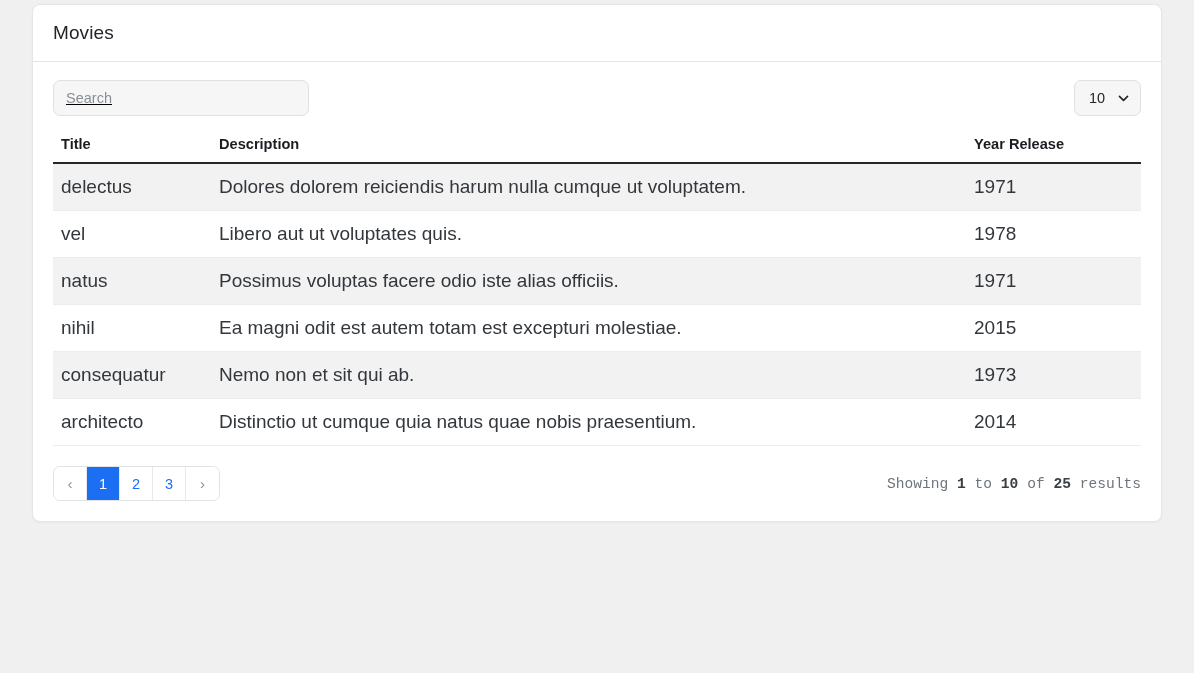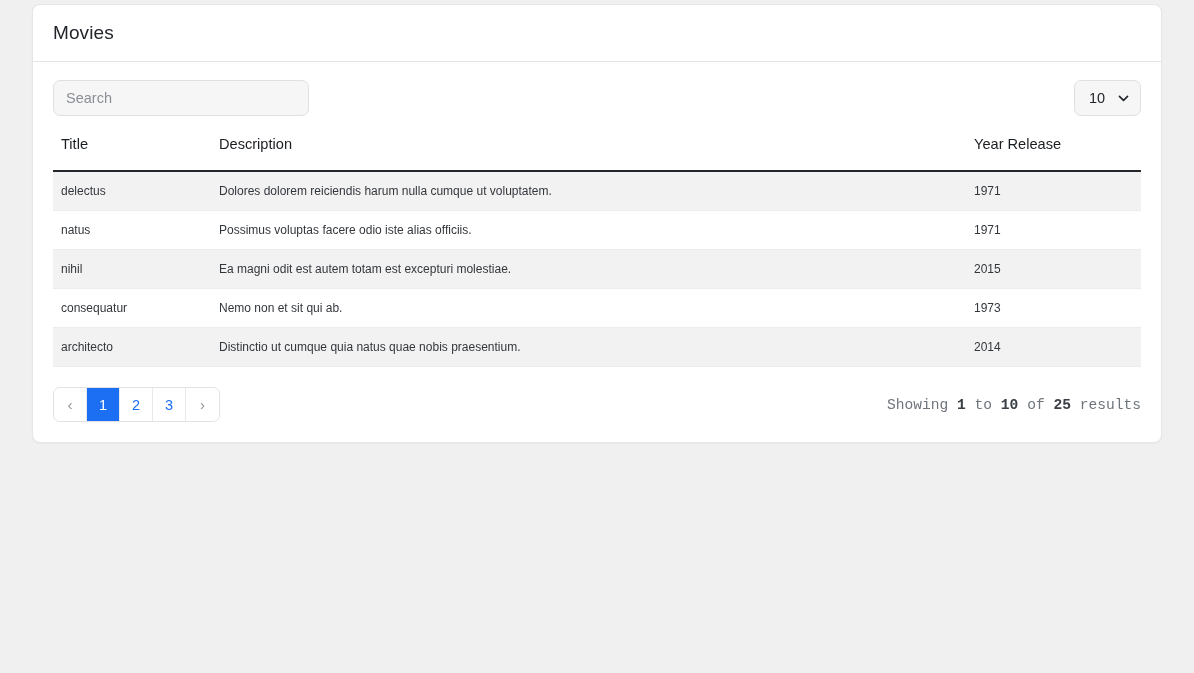--- a/index.html
+++ b/index.html
@@ -51,20 +51,21 @@
 
   .card-body {
     padding: 18px 20px 20px 20px;
   }
 
   .toolbar {
     display: flex;
     align-items: flex-start;
     justify-content: space-between;
     margin-bottom: 20px;
+    text-decoration: underline;
   }
 
   .search-input {
     width: 256px;
     height: 36px;
     border: 1px solid #e0e0e0;
     border-radius: 7px;
     background: #f6f6f6;
     padding: 0 12px;
     font-size: 14.5px;
@@ -103,27 +104,27 @@
   }
 
   table.data {
     width: 100%;
     border-collapse: collapse;
     table-layout: fixed;
   }
   table.data th {
     text-align: left;
     font-size: 14.6px;
-    font-weight: 400;
+    font-weight: 700;
     color: #1a1d21;
-    padding: 0 8px 18px 8px;
+    padding: 0 8px 10px 8px;
     border-bottom: 2px solid #23272b;
   }
   table.data td {
-    font-size: 12px;
+    font-size: 19px;
     color: #33373c;
     padding: 12px 8px;
     border-bottom: 1px solid #ececec;
     white-space: nowrap;
     overflow: hidden;
     text-overflow: ellipsis;
   }
   table.data tbody tr:nth-child(odd) { background: #f2f2f2; }
   table.data tbody tr:nth-child(even) { background: #ffffff; }
 
@@ -213,20 +214,25 @@
             <th>Year Release</th>
           </tr>
         </thead>
         <tbody>
           <tr>
             <td>delectus</td>
             <td>Dolores dolorem reiciendis harum nulla cumque ut voluptatem.</td>
             <td>1971</td>
           </tr>
           <tr>
+            <td>vel</td>
+            <td>Libero aut ut voluptates quis.</td>
+            <td>1978</td>
+          </tr>
+          <tr>
             <td>natus</td>
             <td>Possimus voluptas facere odio iste alias officiis.</td>
             <td>1971</td>
           </tr>
           <tr>
             <td>nihil</td>
             <td>Ea magni odit est autem totam est excepturi molestiae.</td>
             <td>2015</td>
           </tr>
           <tr>

